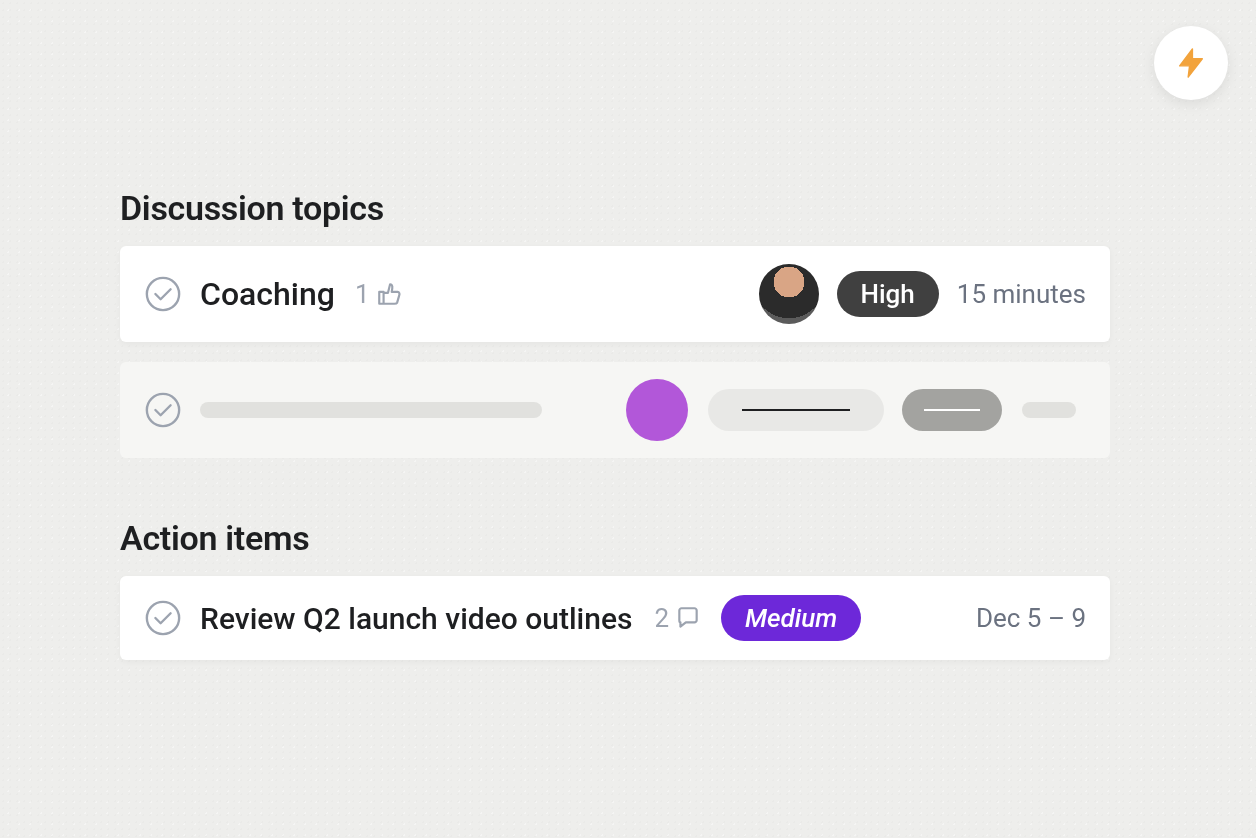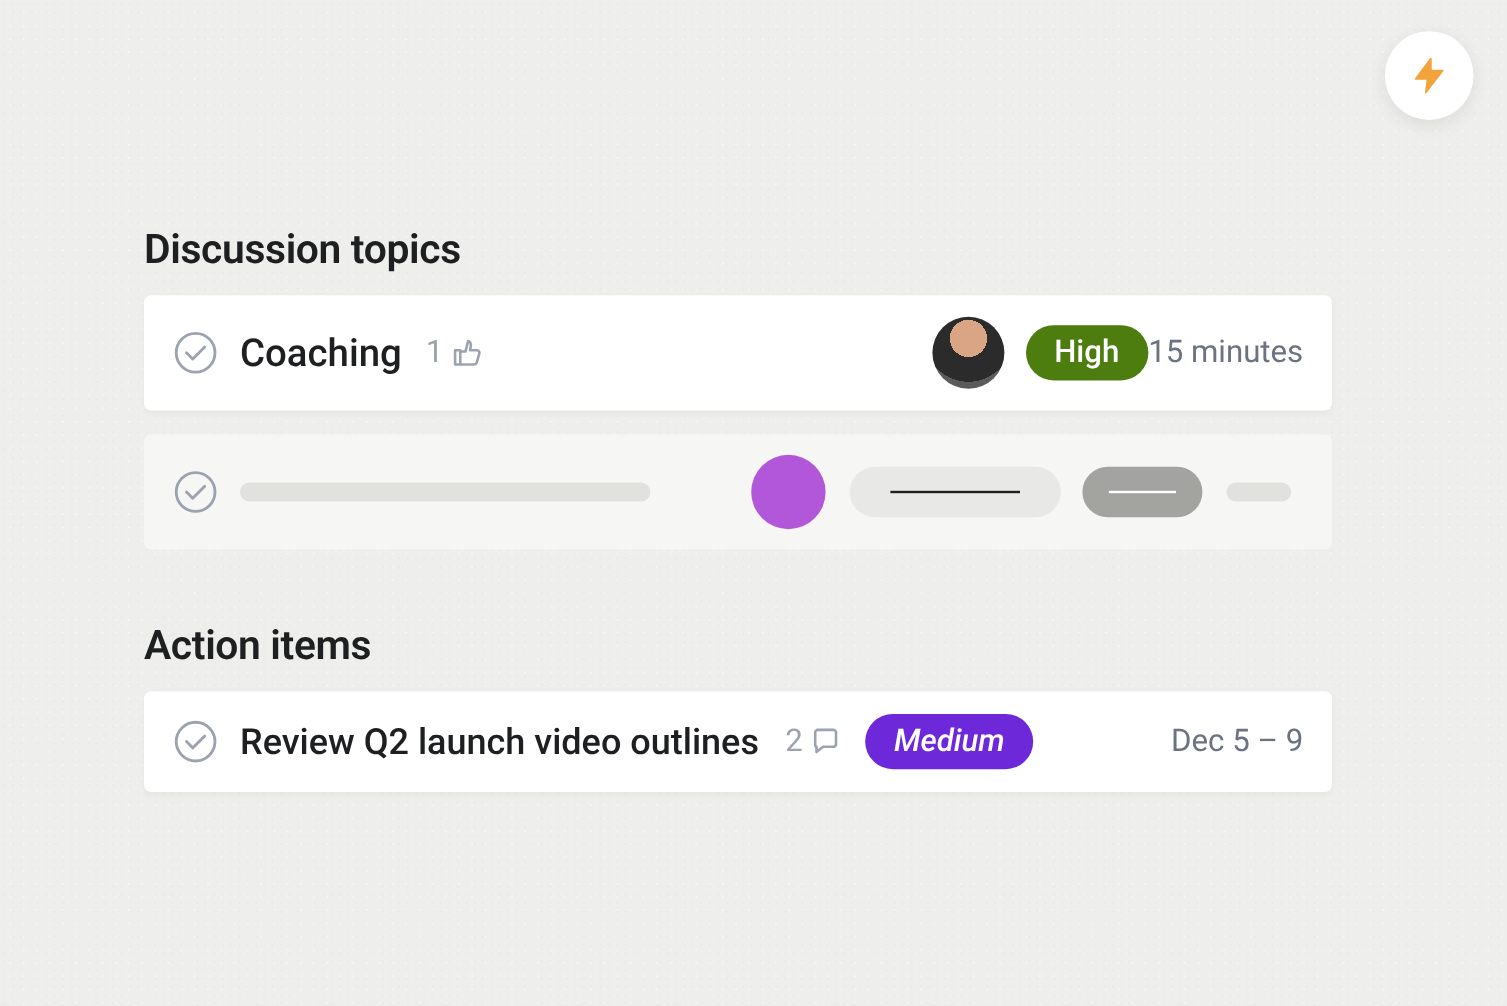--- a/index.html
+++ b/index.html
@@ -106,20 +106,21 @@
       font-weight: 500;
       padding: 8px 24px;
       border-radius: 999px;
       margin-left: 18px;
       flex-shrink: 0;
     }
     .card.topic1 .meta {
       margin-left: auto;
       color: #6b7280;
       font-size: 26px;
+      padding-left: 18px;
       white-space: nowrap;
     }
 
     .check-circle {
       width: 38px;
       height: 38px;
       flex-shrink: 0;
     }
     .check-circle circle {
       fill: none;
@@ -261,21 +262,21 @@
     </svg>
     <span class="title">Coaching</span>
     <span class="like">
       <span class="like-count">1</span>
       <svg class="thumb-icon" viewBox="0 0 24 24">
         <path d="M7 10 L7 21 L3 21 L3 10 Z M7 11 L11 11 L13 3 C14 3 15.5 4 15 7 L14.5 10 L20 10 C21.5 10 22 12 21.5 13 L19.5 20 C19 21 18 21 17 21 L7 21"></path>
       </svg>
     </span>
     <span class="spacer"></span>
     <div class="avatar"></div>
-    <span class="priority-pill" style="background:#4d7c0f">High</span>
+    <span class="priority-pill" style="background:#404040">High</span>
     <span class="meta">15 minutes</span>
   </div>
 
   <div class="card topic2">
     <svg class="check-circle" viewBox="0 0 40 40">
       <circle cx="20" cy="20" r="17"></circle>
       <path d="M12 20 L17.5 25.5 L28 15"></path>
     </svg>
     <div class="title-placeholder"></div>
     <div class="avatar-placeholder"></div>

